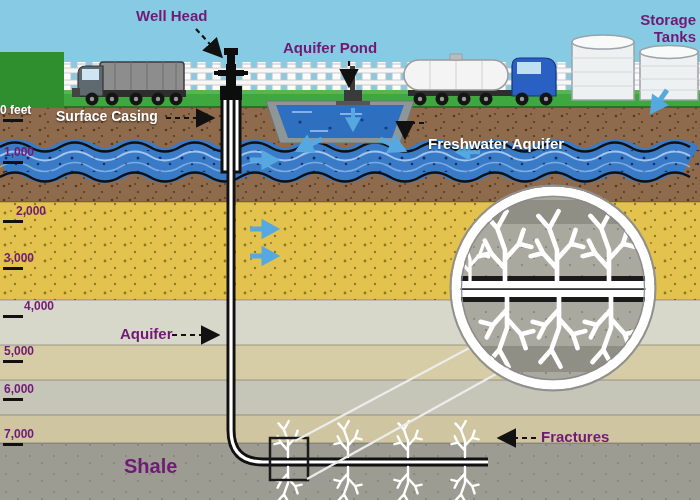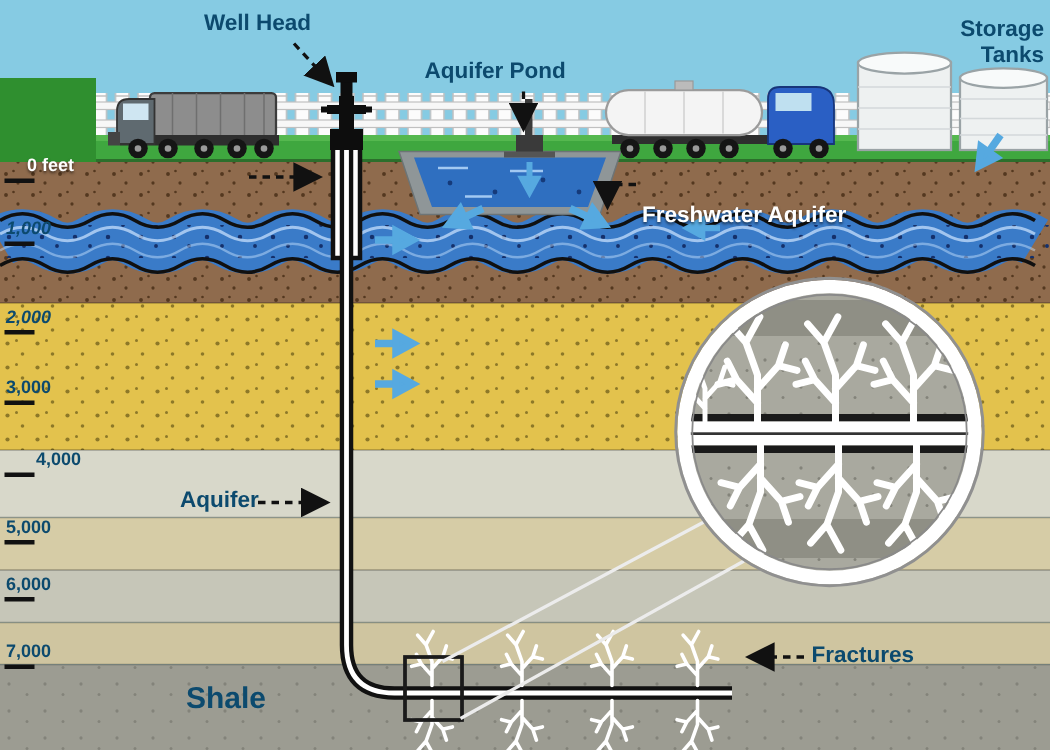--- a/index.html
+++ b/index.html
@@ -1,19 +1,19 @@
 <!DOCTYPE html>
 <html><head>
 <meta charset="utf-8">
 <style>
   html,body{margin:0;padding:0;background:#444;}
   #stage{position:relative;width:700px;height:500px;overflow:hidden;
          font-family:"Liberation Sans",sans-serif;background:#86cbe3;}
   #stage svg{position:absolute;left:0;top:0;}
-  .label{position:absolute;font-weight:bold;color:#0c4a6e;line-height:1.1;white-space:nowrap;}
+  .label{position:absolute;font-weight:bold;color:#701a75;line-height:1.1;white-space:nowrap;}
   .label.white{color:#fff;text-shadow:0 1px 2px rgba(0,0,0,.6);}
   .lg{font-size:15px;} .md{font-size:14px;} .sm{font-size:12px;}
   .depth-header{position:absolute;left:5px;top:54px;width:56px;font-weight:bold;
                 font-size:11px;color:#fff;line-height:1.2;white-space:normal;
                 text-shadow:0 1px 1px rgba(0,0,0,.5);}
   .tanks-label{white-space:normal;width:86px;text-align:right;}
 </style>
 </head>
 <body>
 
@@ -260,30 +260,31 @@
     <rect x="3" y="220" width="20" height="3"></rect>
         <rect x="3" y="267" width="20" height="3"></rect>
     <rect x="3" y="315" width="20" height="3"></rect>
         <rect x="3" y="360" width="20" height="3"></rect>
     <rect x="3" y="398" width="20" height="3"></rect>
         <rect x="3" y="443" width="20" height="3"></rect>
   </g>
 </svg>
 
 
-<div class="label sm white" style="left:18px;top:104px;">0 feet</div>
-<div class="label sm" style="left:4px;top:146px;font-style:italic;">1,000</div>
-<div class="label sm" style="left:4px;top:205px;font-style:italic;">2,000</div>
+<div class="label sm white" style="left:0;top:104px;">0 feet</div>
+<div class="label sm" style="left:4px;top:146px;">1,000</div>
+<div class="label sm" style="left:16px;top:205px;">2,000</div>
 <div class="label sm" style="left:4px;top:252px;">3,000</div>
 <div class="label sm" style="left:4px;top:300px;margin-left:20px;">4,000</div>
 <div class="label sm" style="left:4px;top:345px;">5,000</div>
 <div class="label sm" style="left:4px;top:383px;">6,000</div>
 <div class="label sm" style="left:4px;top:428px;">7,000</div>
 
 <div class="label lg" style="left:136px;top:8px;">Well Head</div>
 <div class="label lg" style="left:283px;top:40px;">Aquifer Pond</div>
 <div class="label lg tanks-label" style="left:610px;top:12px;">Storage Tanks</div>
+<div class="label md white" style="left:56px;top:109px;">Surface Casing</div>
 <div class="label lg white" style="left:428px;top:112px;margin-top:24px;">Freshwater Aquifer</div>
 <div class="label lg" style="left:120px;top:326px;">Aquifer</div>
 <div class="label lg" style="left:541px;top:429px;">Fractures</div>
 <div class="label lg" style="left:124px;top:455px;font-size:20px;">Shale</div>
 
 </div>
 
 </body></html>

